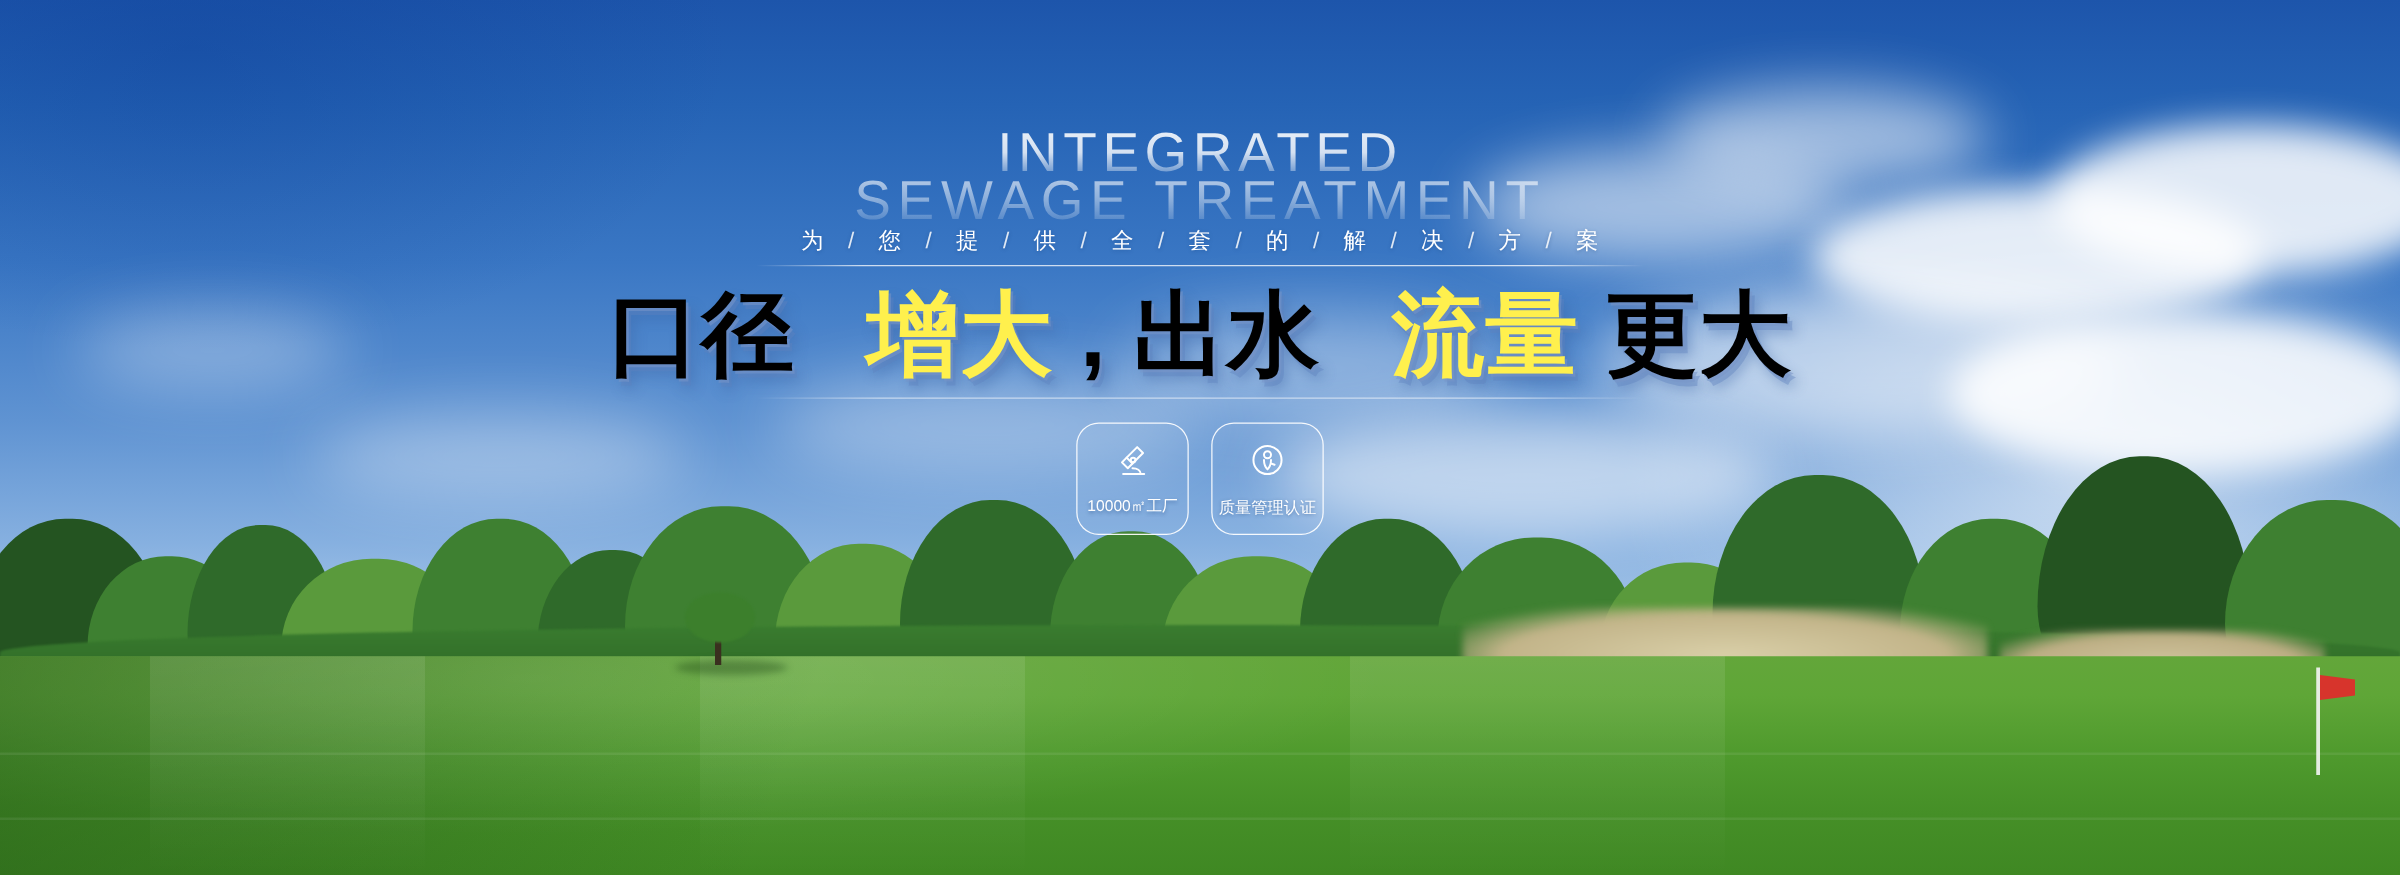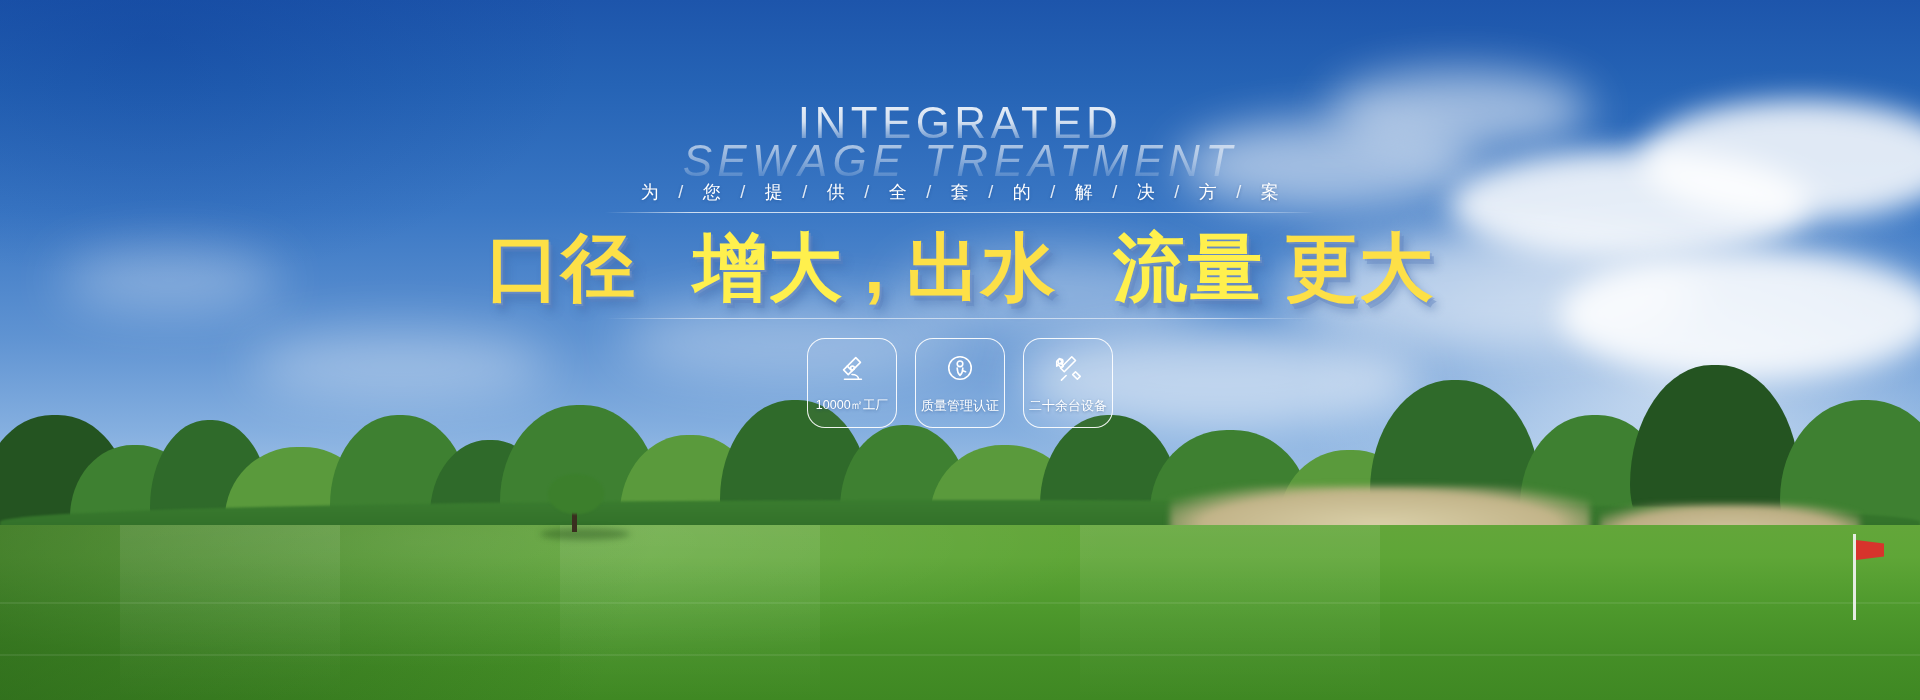--- a/index.html
+++ b/index.html
@@ -122,21 +122,20 @@
     font-weight:300;letter-spacing:.10em;white-space:nowrap;
     -webkit-background-clip:text;background-clip:text;color:transparent;
   }
   .ghost1{
     top:98px;font-size:44px;
     background-image:linear-gradient(180deg,rgba(255,255,255,.92) 0%,rgba(255,255,255,.80) 48%,rgba(255,255,255,.06) 99%);
   }
   .ghost2{
     top:136px;font-size:44px;letter-spacing:.12em;
     background-image:linear-gradient(180deg,rgba(255,255,255,.70) 0%,rgba(255,255,255,.46) 45%,rgba(255,255,255,.03) 99%);
-    font-style:italic;
   }
 
   
   .slashline{
     position:absolute;top:180px;left:50%;transform:translateX(-50%);
     display:flex;align-items:center;justify-content:center;gap:0;
     color:#ffffff;font-size:18px;letter-spacing:.02em;
     text-shadow:0 1px 3px rgba(20,60,120,.35);
   }
   .slashline .ch{width:32px;text-align:center;}
@@ -152,21 +151,21 @@
     position:absolute;top:228px;left:50%;transform:translateX(-50%);
     white-space:nowrap;font-size:74px;font-weight:700;letter-spacing:.01em;
     line-height:1.08;
   }
   .headline span{
     text-shadow:
        2px 2px 0 rgba(120,150,200,.55),
        4px 5px 0 rgba(95,130,190,.40),
        6px 8px 10px rgba(60,100,165,.45);
   }
-  .hl-white{color:#fde047;}
+  .hl-white{color:#000000;}
   .hl-yellow{color:#fff04d;margin-left:36px;}
   .rule2{
     position:absolute;top:318px;left:50%;transform:translateX(-50%);
     width:710px;height:1px;
     background:linear-gradient(90deg,rgba(255,255,255,0),rgba(255,255,255,.55) 14%,rgba(255,255,255,.55) 86%,rgba(255,255,255,0));
   }
 
   
   .badges{
     position:absolute;top:338px;left:50%;transform:translateX(-50%);
@@ -308,29 +307,17 @@
           <svg viewBox="0 0 32 32" fill="none" stroke="#ffffff" stroke-width="1.7" stroke-linecap="round" stroke-linejoin="round">
             <circle cx="16" cy="16" r="12"></circle>
             <circle cx="16" cy="11.5" r="3"></circle>
             <path d="M13 16c0 4 1 6 3 8 2-2 3-4 3-8"></path>
             <path d="M19 19l3 1"></path>
           </svg>
         </span>
         <span class="blabel">质量管理认证</span>
       </div>
 
-      <div class="badge">
-        <span class="bi">
-          <svg viewBox="0 0 32 32" fill="none" stroke="#ffffff" stroke-width="1.7" stroke-linecap="round" stroke-linejoin="round">
-            <path d="M4 9l3-3 3 3-1.5 1.5L11 14l-2 2-3.5-3.5L4 14z"></path>
-            <circle cx="8" cy="9" r="2.6"></circle>
-            <path d="M20 4l4 4-12 12-4-4z"></path>
-            <path d="M24 20l5 5-3 3-5-5z"></path>
-            <path d="M14 24l-5 5"></path>
-          </svg>
-        </span>
-        <span class="blabel">二十余台设备</span>
-      </div>
 
 
     </div>
   </div>
 </div>
 
 </body></html>

